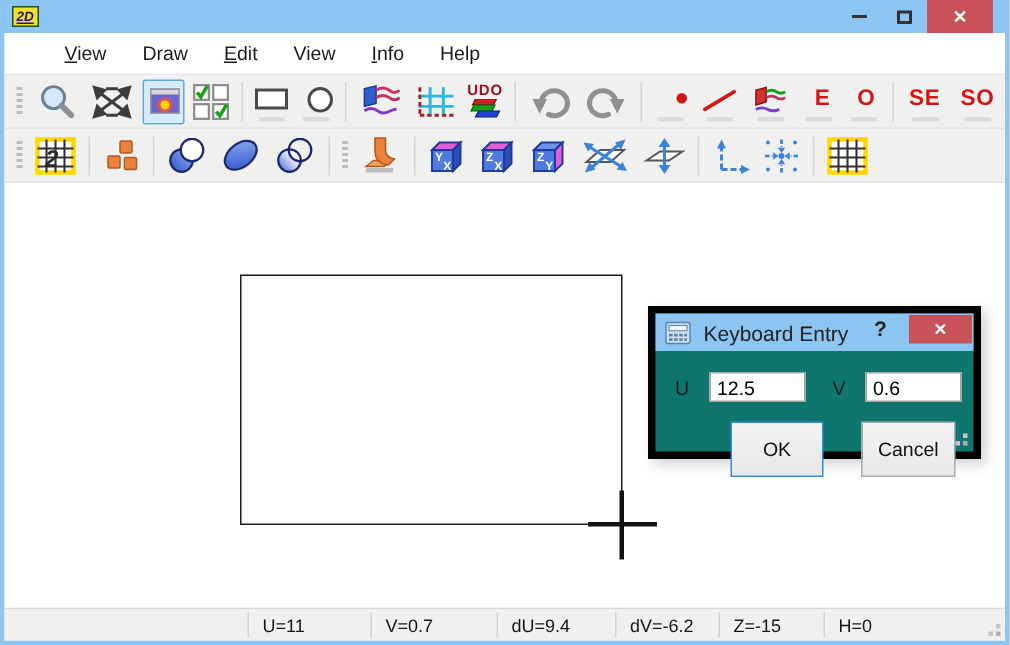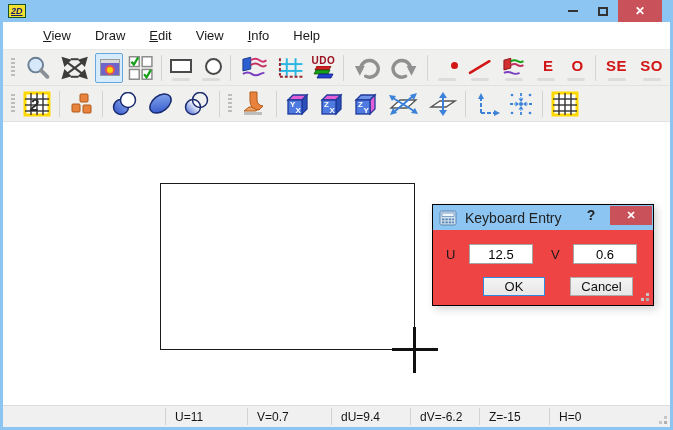--- a/index.html
+++ b/index.html
@@ -74,37 +74,37 @@
   .ssec{ display:flex; align-items:center; padding-left:9px; }
   .ss0{ width:162px; } .ss1{ width:81px; } .ss2{ width:83px; } .ss3{ width:78px; }
   .ss4{ width:68px; } .ss5{ width:69px; } .ss6{ width:75px; }
   .ssep{ width:1px; background:#d2d2d2; margin:2px 0; }
   .stail{ flex:1; position:relative; }
   .sgrip{ position:absolute; right:3px; bottom:3px; width:3px; height:3px; background:#b0b0b0;
           box-shadow:0 -5px 0 #c6c6c6, -5px 0 0 #c6c6c6; }
 
   
   .dialog{ position:absolute; left:432px; top:204px; width:222px; height:102px;
-           border:1px solid #000000; background:#ef4444;
+           border:5px solid #000000; background:#0f766e;
            box-shadow:3px 3px 8px rgba(0,0,0,0.18); }
   .dlg-title{ height:25px; background:#8cc5f1; display:flex; align-items:center; padding-left:6px; position:relative; }
   .dlg-title-text{ margin-left:8px; font-size:14px; color:#222; }
   .dlg-help{ position:absolute; right:52px; top:2px; width:20px; text-align:center;
              font-weight:bold; font-size:14px; color:#222; }
   .dlg-close{ position:absolute; right:1px; top:1px; width:42px; height:19px;
               background:#c9515a; color:#fff; font-size:11px; font-weight:bold;
               display:flex; align-items:center; justify-content:center; }
   .dlg-row{ display:flex; align-items:center; margin:14px 0 0 13px; }
   .dlg-label{ width:10px; font-size:13px; color:#1a1a1a; }
   .dlg-input{ width:64px; height:20px; border:1px solid #a5a5a5; background:#fff;
-              font-size:13px; font-family:"Liberation Sans",sans-serif; padding:0 4px; margin-left:13px;text-align:center; }
+              font-size:13px; font-family:"Liberation Sans",sans-serif; padding:0 4px; margin-left:13px; }
   .dlg-input.v{ margin-left:12px; }
   .dlg-label.v{ margin-left:18px; }
   .dlg-btns{ display:flex; margin:13px 0 0 50px; }
-  .dbtn{ height:19px; font-size:13px; display:flex; align-items:center; justify-content:center;
+  .dbtn{ height:37px; font-size:13px; display:flex; align-items:center; justify-content:center;
          background:linear-gradient(#f3f3f3,#e7e7e7); border:1px solid #acacac; color:#111; }
   .dbtn.ok{ width:62px; border-color:#2f8ae0; }
   .dbtn.cancel{ width:63px; margin-left:25px; }
   .dgrip{ position:absolute; right:4px; bottom:4px; width:3px; height:3px; background:#b0b0b0;
           box-shadow:0 -5px 0 #c6c6c6, -5px 0 0 #c6c6c6; }
 </style>
 </head>
 <body>
 
 <div class="window">

